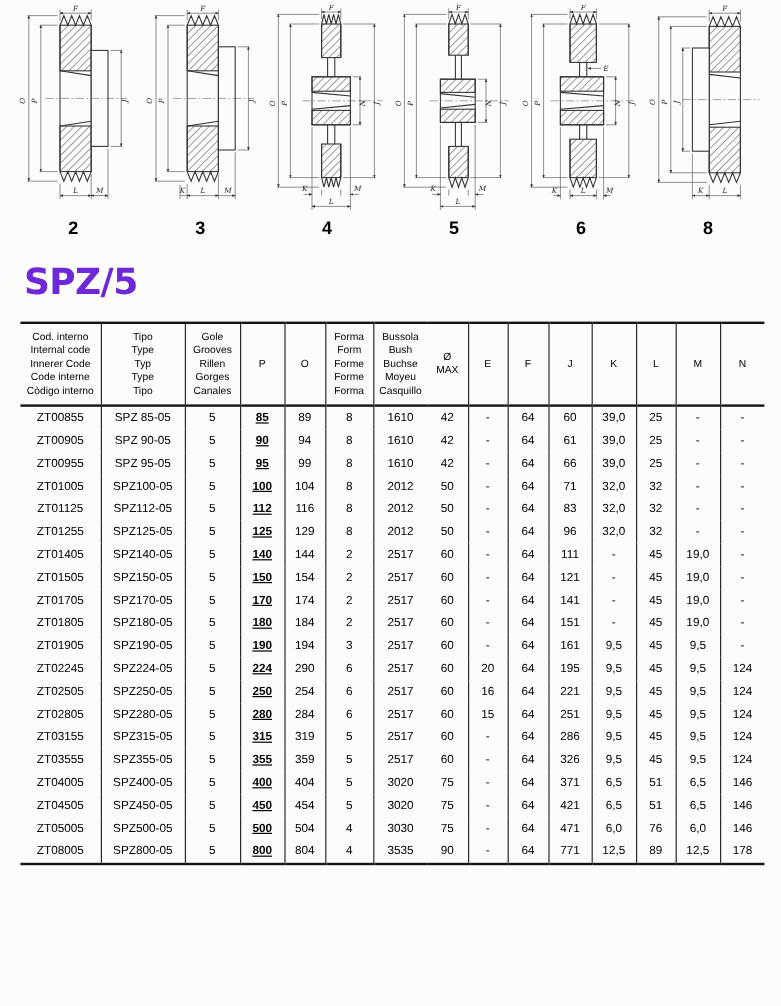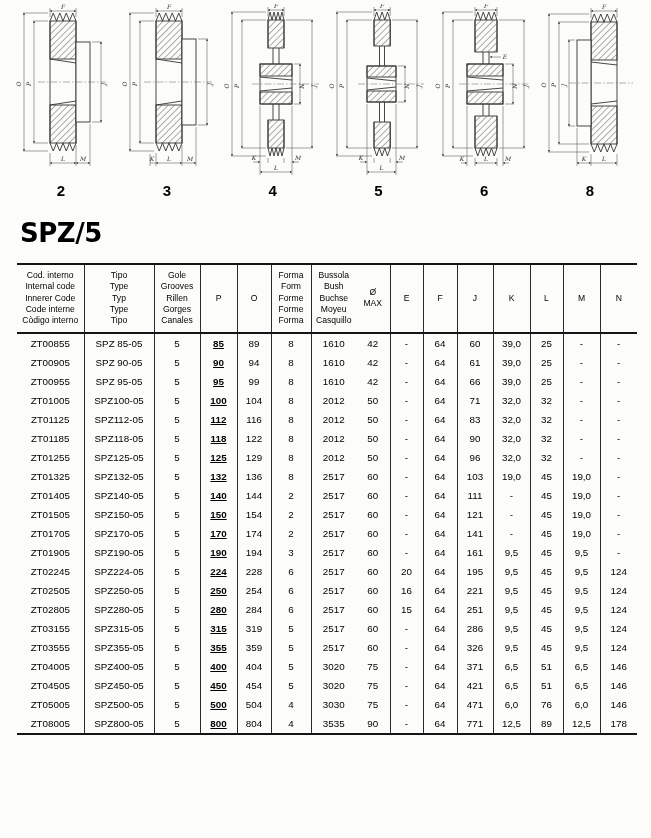--- a/index.html
+++ b/index.html
@@ -19,22 +19,22 @@
   .fig-num{font-weight:bold;font-size:15px;margin-top:2px;color:#000;}
   .geo{stroke:#333;stroke-width:.9;fill:none;}
   .hatch{fill:url(#hatch);stroke:#333;stroke-width:.9;}
   .hub{fill:#fcfcfa;stroke:#333;stroke-width:.9;}
   .dim{stroke:#444;stroke-width:.5;fill:none;}
   .cl{stroke:#555;stroke-width:.45;fill:none;stroke-dasharray:7 2 1.5 2;}
   .lbl{font:italic 6px "DejaVu Serif",serif;fill:#222;text-anchor:middle;}
   
   .title{
     font-family:"DejaVu Sans",sans-serif;
-    font-size:26px;font-weight:bold;letter-spacing:-.5px;
-    margin:12px 0 10px 20px;color:#000000;
+    font-size:30px;font-weight:bold;letter-spacing:-.5px;
+    margin:12px 0 10px 20px;color:#6d28d9;
   }
   
   table.spec{border-collapse:collapse;table-layout:fixed;margin:15px 0 0 17px;width:620px;}
   table.spec th{
     border-top:2.5px solid #151515;border-bottom:2px solid #151515;
     font-size:8.6px;font-weight:normal;line-height:1.32;
     white-space:pre-line;text-align:center;vertical-align:middle;
     padding:5px 0;color:#000;
   }
   table.spec td{
@@ -417,71 +417,37 @@
         <td>50</td>
         <td class="bl">-</td>
         <td class="bl">64</td>
         <td class="bl">83</td>
         <td class="bl">32,0</td>
         <td class="bl">32</td>
         <td class="bl">-</td>
         <td class="bl">-</td>
       </tr>
       <tr>
-        <td>ZT01185</td>
-        <td class="bl">SPZ118-05</td>
-        <td class="bl">5</td>
-        <td class="bl bold">118</td>
-        <td class="bl">122</td>
-        <td class="bl">8</td>
-        <td class="bl">2012</td>
-        <td>50</td>
-        <td class="bl">-</td>
-        <td class="bl">64</td>
-        <td class="bl">90</td>
-        <td class="bl">32,0</td>
-        <td class="bl">32</td>
-        <td class="bl">-</td>
-        <td class="bl">-</td>
-      </tr>
-      <tr>
         <td>ZT01255</td>
         <td class="bl">SPZ125-05</td>
         <td class="bl">5</td>
         <td class="bl bold">125</td>
         <td class="bl">129</td>
         <td class="bl">8</td>
         <td class="bl">2012</td>
         <td>50</td>
         <td class="bl">-</td>
         <td class="bl">64</td>
         <td class="bl">96</td>
         <td class="bl">32,0</td>
         <td class="bl">32</td>
         <td class="bl">-</td>
         <td class="bl">-</td>
       </tr>
       <tr>
-        <td>ZT01325</td>
-        <td class="bl">SPZ132-05</td>
-        <td class="bl">5</td>
-        <td class="bl bold">132</td>
-        <td class="bl">136</td>
-        <td class="bl">8</td>
-        <td class="bl">2517</td>
-        <td>60</td>
-        <td class="bl">-</td>
-        <td class="bl">64</td>
-        <td class="bl">103</td>
-        <td class="bl">19,0</td>
-        <td class="bl">45</td>
-        <td class="bl">19,0</td>
-        <td class="bl">-</td>
-      </tr>
-      <tr>
         <td>ZT01405</td>
         <td class="bl">SPZ140-05</td>
         <td class="bl">5</td>
         <td class="bl bold">140</td>
         <td class="bl">144</td>
         <td class="bl">2</td>
         <td class="bl">2517</td>
         <td>60</td>
         <td class="bl">-</td>
         <td class="bl">64</td>
@@ -519,20 +485,37 @@
         <td>60</td>
         <td class="bl">-</td>
         <td class="bl">64</td>
         <td class="bl">141</td>
         <td class="bl">-</td>
         <td class="bl">45</td>
         <td class="bl">19,0</td>
         <td class="bl">-</td>
       </tr>
       <tr>
+        <td>ZT01805</td>
+        <td class="bl">SPZ180-05</td>
+        <td class="bl">5</td>
+        <td class="bl bold">180</td>
+        <td class="bl">184</td>
+        <td class="bl">2</td>
+        <td class="bl">2517</td>
+        <td>60</td>
+        <td class="bl">-</td>
+        <td class="bl">64</td>
+        <td class="bl">151</td>
+        <td class="bl">-</td>
+        <td class="bl">45</td>
+        <td class="bl">19,0</td>
+        <td class="bl">-</td>
+      </tr>
+      <tr>
         <td>ZT01905</td>
         <td class="bl">SPZ190-05</td>
         <td class="bl">5</td>
         <td class="bl bold">190</td>
         <td class="bl">194</td>
         <td class="bl">3</td>
         <td class="bl">2517</td>
         <td>60</td>
         <td class="bl">-</td>
         <td class="bl">64</td>
@@ -540,21 +523,21 @@
         <td class="bl">9,5</td>
         <td class="bl">45</td>
         <td class="bl">9,5</td>
         <td class="bl">-</td>
       </tr>
       <tr>
         <td>ZT02245</td>
         <td class="bl">SPZ224-05</td>
         <td class="bl">5</td>
         <td class="bl bold">224</td>
-        <td class="bl">228</td>
+        <td class="bl">290</td>
         <td class="bl">6</td>
         <td class="bl">2517</td>
         <td>60</td>
         <td class="bl">20</td>
         <td class="bl">64</td>
         <td class="bl">195</td>
         <td class="bl">9,5</td>
         <td class="bl">45</td>
         <td class="bl">9,5</td>
         <td class="bl">124</td>

